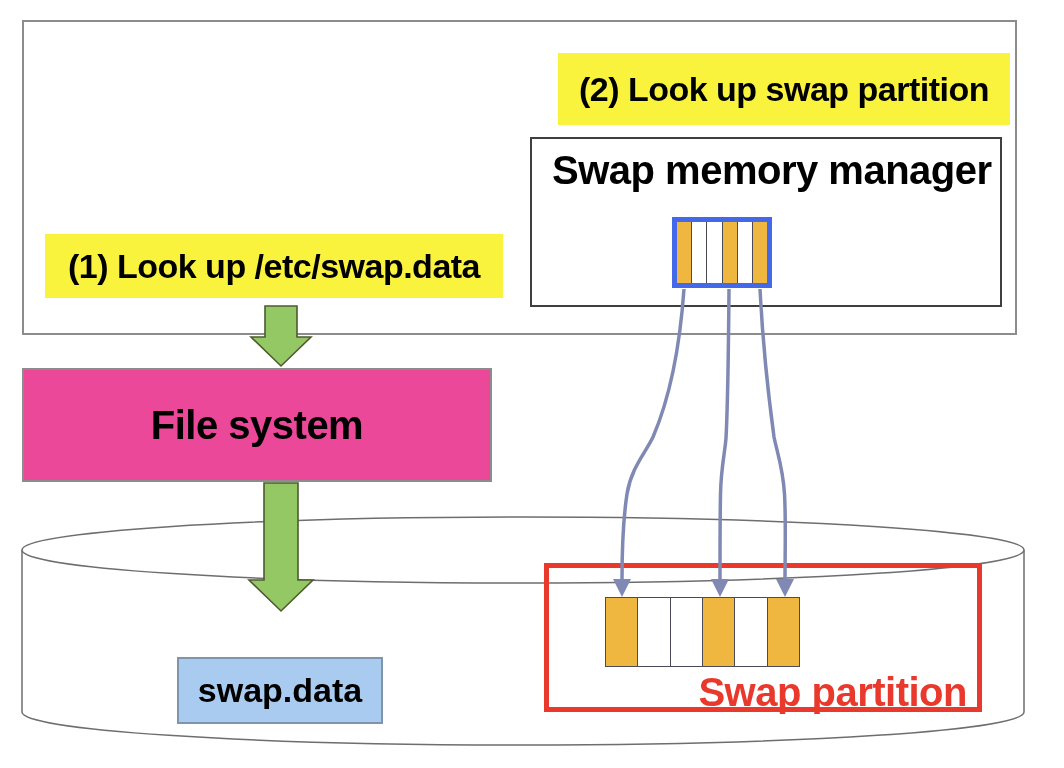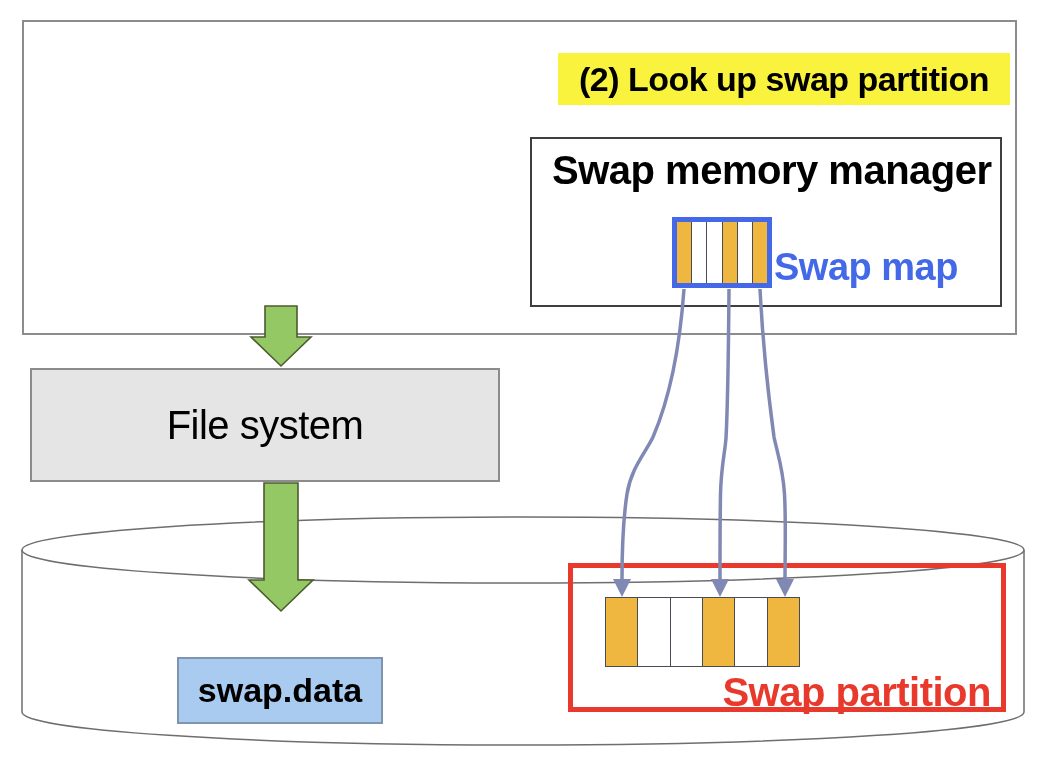--- a/index.html
+++ b/index.html
@@ -11,45 +11,45 @@
   svg.layer{position:absolute;left:0;top:0;width:1064px;height:768px;}
 
   
   .vm-box{left:22px;top:20px;width:991px;height:311px;background:#fff;
           border:2px solid var(--box-gray);z-index:1;}
   .vm-title{left:33px;top:24px;font-size:40px;font-weight:bold;letter-spacing:-.5px;z-index:2;}
 
   .hl{background:var(--highlight-yellow);display:flex;align-items:center;justify-content:center;
       font-size:34px;font-weight:bold;letter-spacing:-.5px;z-index:3;}
   .hl1{left:45px;top:234px;width:458px;height:64px;}
-  .hl2{left:558px;top:53px;width:452px;height:52px;}
+  .hl2{left:558px;top:53px;width:452px;height:72px;}
 
   .mgr-box{left:530px;top:137px;width:468px;height:166px;background:#fff;
            border:2px solid var(--box-dark);z-index:2;}
   .mgr-title{left:552px;top:148px;font-size:40px;font-weight:bold;letter-spacing:-.5px;z-index:3;}
 
   .cells{display:flex;z-index:4;}
   .swap-map{left:672px;top:217px;width:100px;height:71px;
             border:5px solid var(--map-blue);box-sizing:border-box;background:#fff;}
   .map-label{left:774px;top:246px;font-size:38px;font-weight:bold;color:var(--map-blue);z-index:4;letter-spacing:-.5px;}
 
   .cell{flex:1;border-right:1px solid var(--cell-divider);}
   .cell:last-child{border-right:none;}
   .cell.used{background:var(--used-cell-orange);}
   .cell.free{background:#fff;}
 
-  .fs-box{left:22px;top:368px;width:466px;height:110px;background:#e5e5e5;
+  .fs-box{left:22px;top:368px;width:466px;height:110px;background:#ec4899;
           border:2px solid var(--box-gray);display:flex;align-items:center;justify-content:center;
-          font-size:40px;font-weight:normal;letter-spacing:-.5px;z-index:1;margin-left:8px;}
+          font-size:40px;font-weight:bold;letter-spacing:-.5px;z-index:1;}
 
   .swapdata-box{left:177px;top:613px;width:202px;height:63px;background:var(--file-blue-fill);
           border:2px solid var(--file-blue-edge);display:flex;align-items:center;justify-content:center;
           font-size:34px;font-weight:bold;z-index:3;margin-top:44px;}
 
-  .red-box{left:568px;top:563px;width:428px;height:139px;border:5px solid var(--partition-red);z-index:2;}
+  .red-box{left:544px;top:563px;width:428px;height:139px;border:5px solid var(--partition-red);z-index:2;}
   .partition-label{position:absolute;right:10px;bottom:-8px;font-size:40px;font-weight:bold;
           color:var(--partition-red);white-space:nowrap;letter-spacing:-.5px;}
   .partition-row{left:605px;top:597px;width:195px;height:70px;
           border:1px solid var(--cell-divider);box-sizing:border-box;z-index:3;}
 
   
   .cyl{fill:#fff;stroke:var(--cylinder-gray);stroke-width:1.5;}
   .green-arrow{fill:var(--arrow-green-fill);stroke:var(--arrow-green-edge);stroke-width:1.6;}
   .connector{stroke:var(--connector-slate);stroke-width:3.5;fill:none;}
   .connector-head{fill:var(--connector-slate);stroke:none;}
@@ -74,22 +74,22 @@
   <div class="abs mgr-title">Swap memory manager</div>
 
   <div class="abs cells swap-map">
       <div class="cell used"></div>
       <div class="cell free"></div>
       <div class="cell free"></div>
       <div class="cell used"></div>
       <div class="cell free"></div>
       <div class="cell used"></div>
     </div>
-  <div class="abs map-label">Swap map</div>
 
+  <div class="abs hl hl1">(1) Look up /etc/swap.data</div>
 
   <div class="abs fs-box">File system</div>
 
   <div class="abs swapdata-box">swap.data</div>
 
   <div class="abs red-box">
     <div class="partition-label">Swap partition</div>
   </div>
   <div class="abs cells partition-row">
       <div class="cell used"></div>

